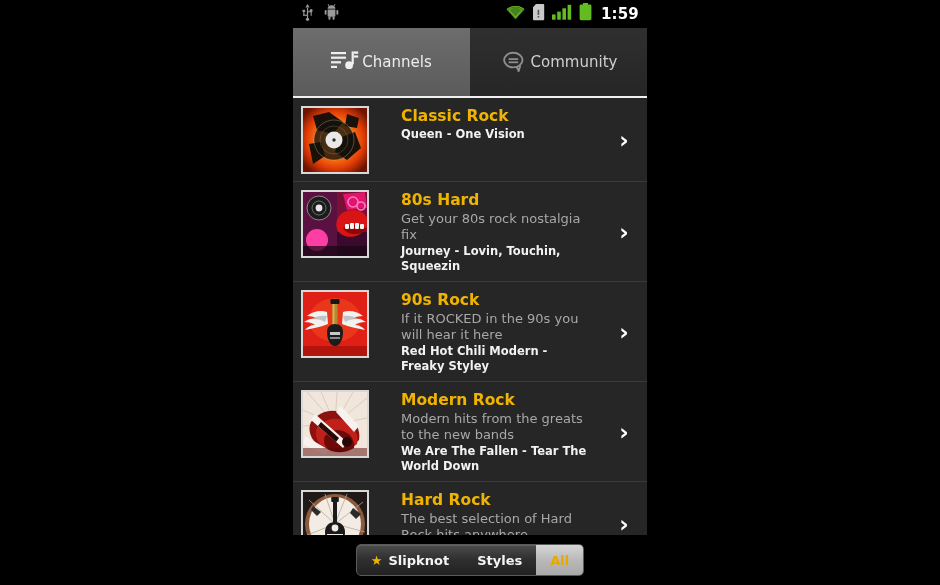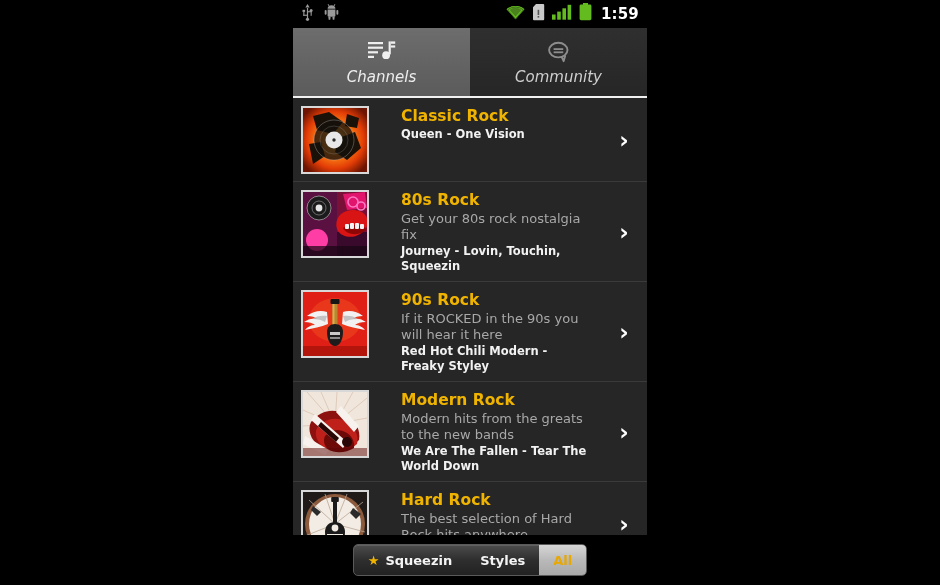--- a/index.html
+++ b/index.html
@@ -63,26 +63,24 @@
   
   .tabbar {
     display: flex;
     height: 70px;
     border-bottom: 2px solid #f0f0f0;
     box-sizing: border-box;
   }
   .tab {
     flex: 1;
     display: flex;
-    flex-direction: column;
     align-items: center;
     justify-content: center;
     gap: 3px;
     box-sizing: border-box;
-    font-style: italic;
   }
   .tab.active {
     background: linear-gradient(180deg,#6d6d6d 0%, #636363 55%, #5b5b5b 100%);
   }
   .tab.inactive {
     background: linear-gradient(180deg,#2f2f2f 0%, #262626 100%);
   }
   .tab-icon { height: 26px; display:flex; align-items:center; justify-content:center; }
   .tab-label {
     font-size: 15px;
@@ -352,21 +350,21 @@
             <rect x="47" y="31" width="4" height="6" rx="1"></rect>
             <rect x="52" y="31" width="4" height="6" rx="1"></rect>
             <rect x="57" y="32" width="4" height="5" rx="1"></rect>
           </g>
           <circle cx="50" cy="10" r="5" fill="none" stroke="#ff79c6" stroke-width="1.6"></circle>
           <circle cx="58" cy="14" r="4" fill="none" stroke="#ff79c6" stroke-width="1.6"></circle>
           <path d="M0 54h64v10H0z" fill="#160512" opacity="0.7"></path>
         </svg>
       </div>
       <div class="row-text">
-        <div class="row-title">80s Rock</div>
+        <div class="row-title">80s Hard</div>
         <div class="row-desc">Get your 80s rock nostalgia fix</div>
         <div class="row-now">Journey - Lovin, Touchin, Squeezin</div>
       </div>
       <div class="chevron">›</div>
     </div>
 
     <div class="row">
       <div class="thumb">
         <svg viewBox="0 0 64 64" preserveAspectRatio="none">
           <rect width="64" height="64" fill="#e01f16"></rect>
@@ -474,21 +472,21 @@
       </div>
       <div class="chevron">›</div>
     </div>
 
   </div>
 
   <div class="bottombar">
     <div class="segctl">
       <div class="seg">
         <span class="star">★</span>
-        <span>Squeezin</span>
+        <span>Slipknot</span>
       </div>
       <div class="seg">
         <span>Styles</span>
       </div>
       <div class="seg selected">
         <span>All</span>
       </div>
     </div>
   </div>
 

